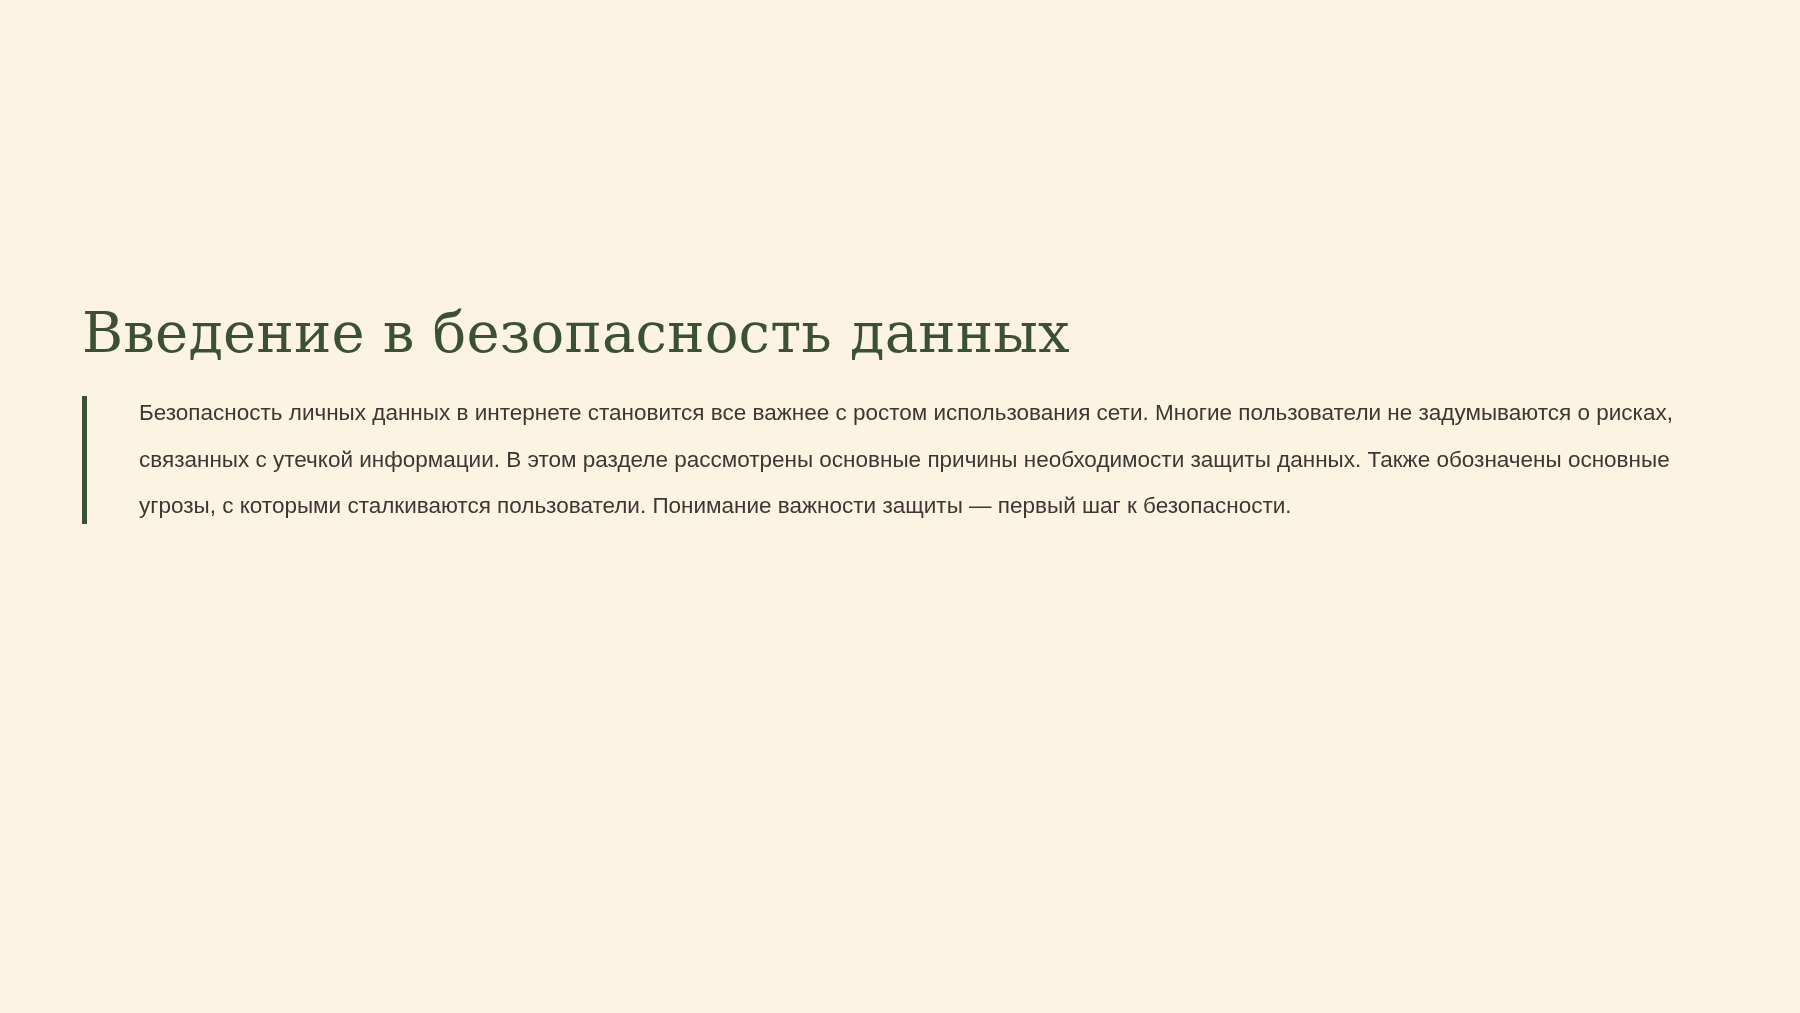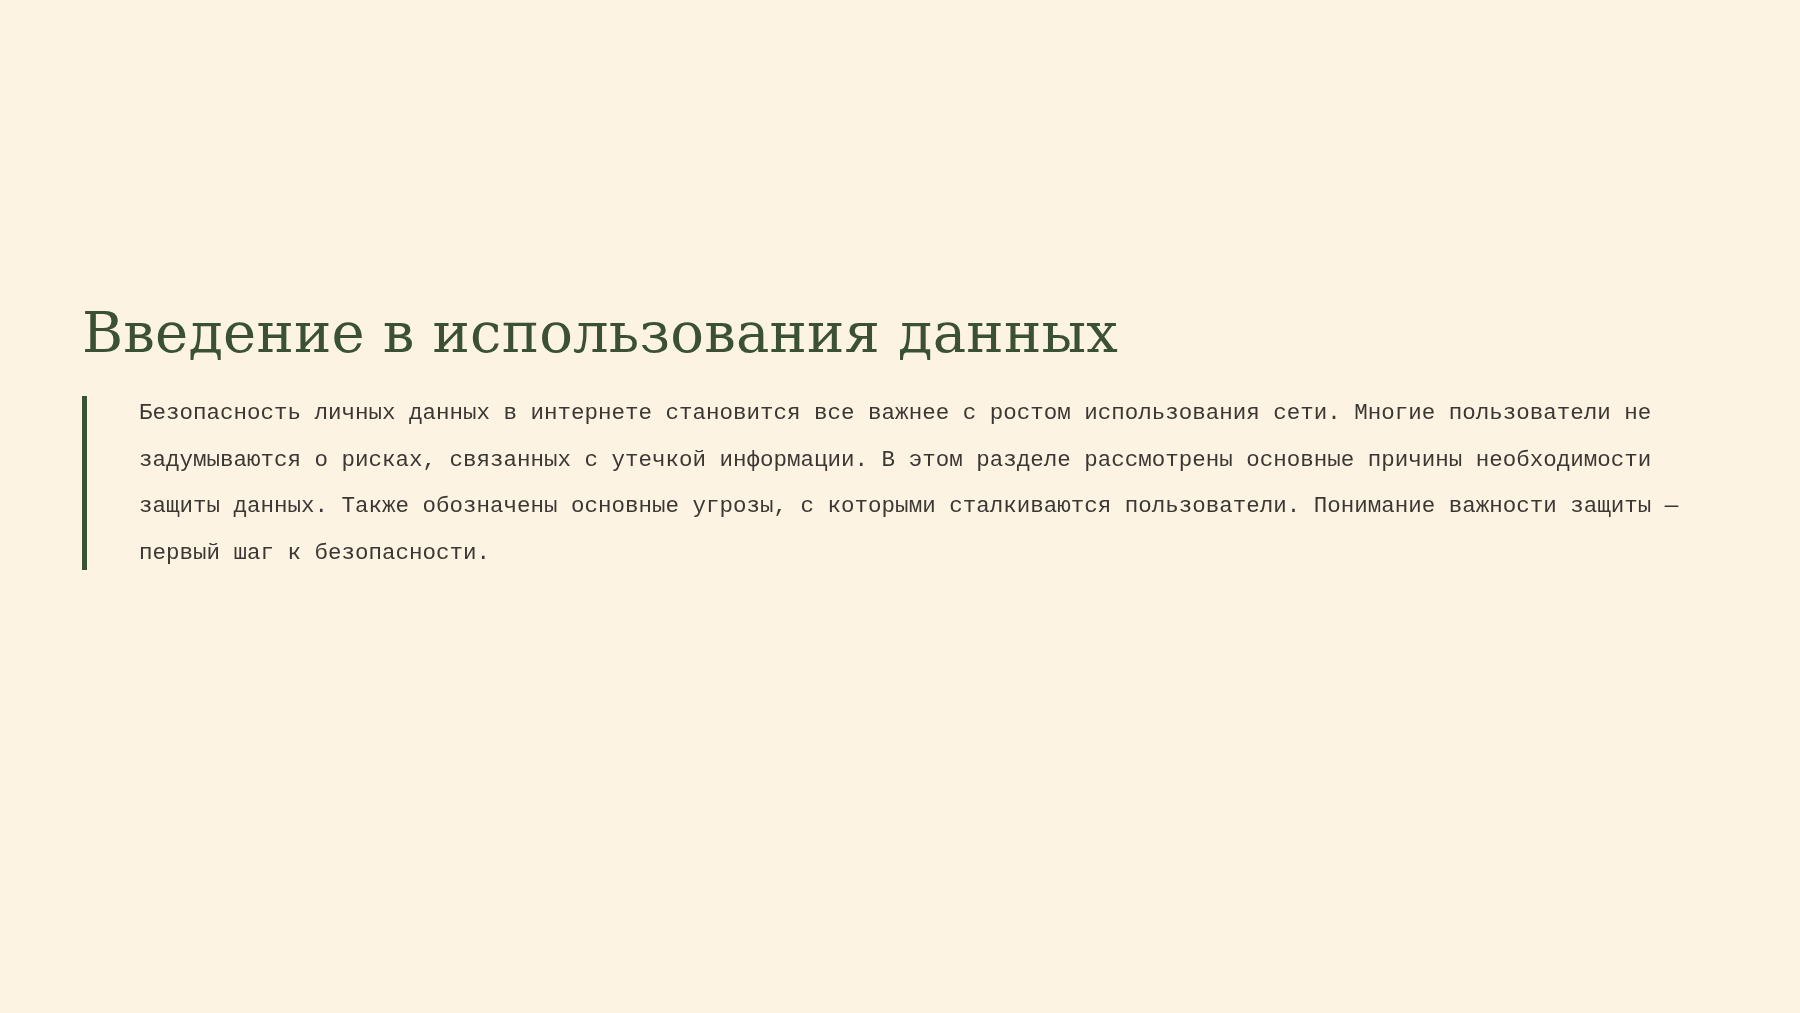--- a/index.html
+++ b/index.html
@@ -52,37 +52,37 @@
     left: 0;
     top: 6px;
     bottom: 6px;
     width: 5px;
     background: #3A5134;
   }
 
   .body-paragraph {
     margin: 0;
     padding: 0;
-    font-family: Liberation Mono, monospace;
+    font-family: Liberation Sans, sans-serif;
     font-weight: 400;
     font-size: 22.5px;
     line-height: 46.5px;
     color: #3B3732;
     max-width: 1540px;
     text-align: left;
   }
 </style>
 </head>
 <body>
 
 <div class="slide">
 
   <div class="content-block">
 
-    <h1 class="page-title">Введение в использования данных</h1>
+    <h1 class="page-title">Введение в безопасность данных</h1>
 
     <div class="body-wrap">
       <div class="accent-rule"></div>
       <p class="body-paragraph">Безопасность личных данных в интернете становится все важнее с ростом использования сети. Многие пользователи не задумываются о рисках, связанных с утечкой информации. В этом разделе рассмотрены основные причины необходимости защиты данных. Также обозначены основные угрозы, с которыми сталкиваются пользователи. Понимание важности защиты — первый шаг к безопасности.</p>
     </div>
 
   </div>
 
 </div>
 

